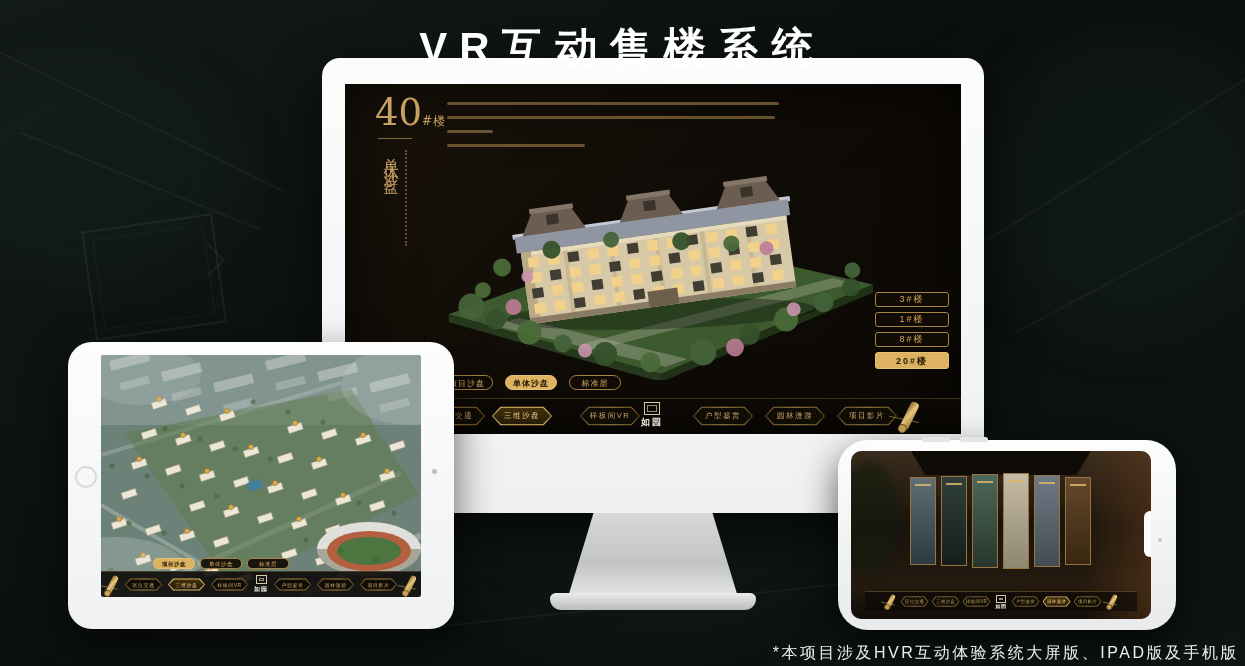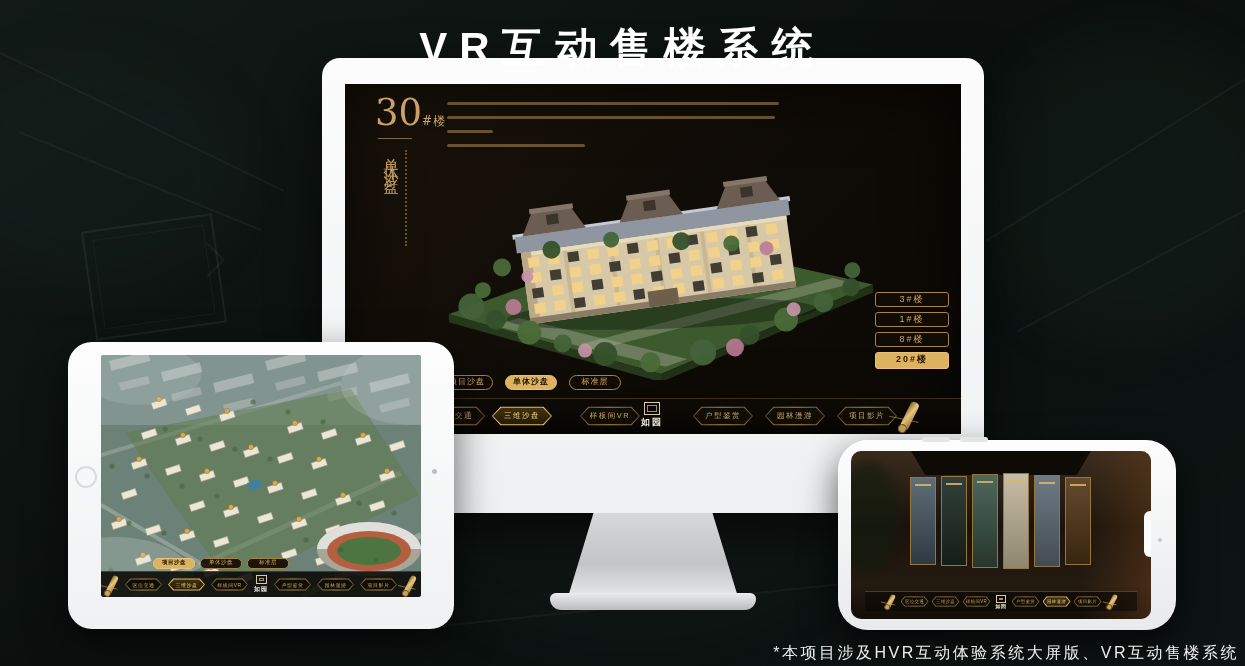--- a/index.html
+++ b/index.html
@@ -12,21 +12,21 @@
   .bg-line{height:2px;background:rgba(210,220,210,0.05);}
   .bg-frame{border:2px solid rgba(220,220,210,0.07);}
   .bg-frame .inner{position:absolute;inset:8px;border:1px solid rgba(220,220,210,0.05);}
   
   .main-title{position:absolute;top:20px;left:0;width:100%;text-align:center;color:#ffffff;
     font-size:42px;font-weight:bold;letter-spacing:12px;z-index:6;}
   .footnote{position:absolute;right:6px;bottom:2px;color:#ededed;font-size:16px;
     letter-spacing:2.5px;z-index:6;}
   
   .pill{border:1px solid #a8853f;border-radius:8px;background:rgba(18,12,5,0.92);
-    color:#d3a85c;display:flex;align-items:flex-start;justify-content:center;box-sizing:border-box;}
+    color:#d3a85c;display:flex;align-items:flex-end;justify-content:center;box-sizing:border-box;}
   .pill.active{background:#ddb260;color:#241805;border-color:#e7c177;font-weight:bold;}
   .hex{position:relative;display:inline-block;}
   .hex i{position:absolute;display:block;
     clip-path:polygon(0 50%,14% 4%,86% 4%,100% 50%,86% 96%,14% 96%);}
   .hex i.o{inset:0;background:linear-gradient(90deg,#6e5626,#b08d48 50%,#6e5626);}
   .hex i.n{inset:1px;background:#100c06;}
   .hex span{position:relative;display:flex;align-items:center;justify-content:center;
     width:100%;height:100%;color:#c9a263;white-space:nowrap;}
   .hex.active i.o{background:#e3ba69;}
   .hex.active i.n{background:linear-gradient(180deg,#43320f,#241a06);}
@@ -142,21 +142,21 @@
       <div class="inner"></div>
     </div>
   <div class="bgdeco" style="left:196px;top:248px;width:22px;height:22px;border-top:2px solid rgba(220,220,210,0.06);border-right:2px solid rgba(220,220,210,0.06);transform:rotate(45deg);"></div>
 
   <div class="main-title">VR互动售楼系统</div>
 
   <div class="monitor">
     <div class="m-screen">
 
       <div class="heading-num">
-        <span>30</span><span class="suf">#楼</span>
+        <span>40</span><span class="suf">#楼</span>
       </div>
       <div class="heading-rule"></div>
       <div class="heading-vert">单体沙盘</div>
       <div class="heading-vert-en"></div>
 
       <div class="intro-lines">
         <div class="il" style="width:332px;"></div>
         <div class="il" style="width:328px;"></div>
         <div class="il" style="width:46px;"></div>
         <div class="il" style="width:138px;"></div>
@@ -581,14 +581,14 @@
             <i class="o"></i>
             <i class="n"></i>
             <span>项目影片</span>
           </div>
         <div class="scroll xs"></div>
       </div>
       <div class="p-notch"></div>
     </div>
   </div>
 
-  <div class="footnote">*本项目涉及HVR互动体验系统大屏版、VR互动售楼系统</div>
+  <div class="footnote">*本项目涉及HVR互动体验系统大屏版、IPAD版及手机版</div>
 </div>
 
 </body></html>

